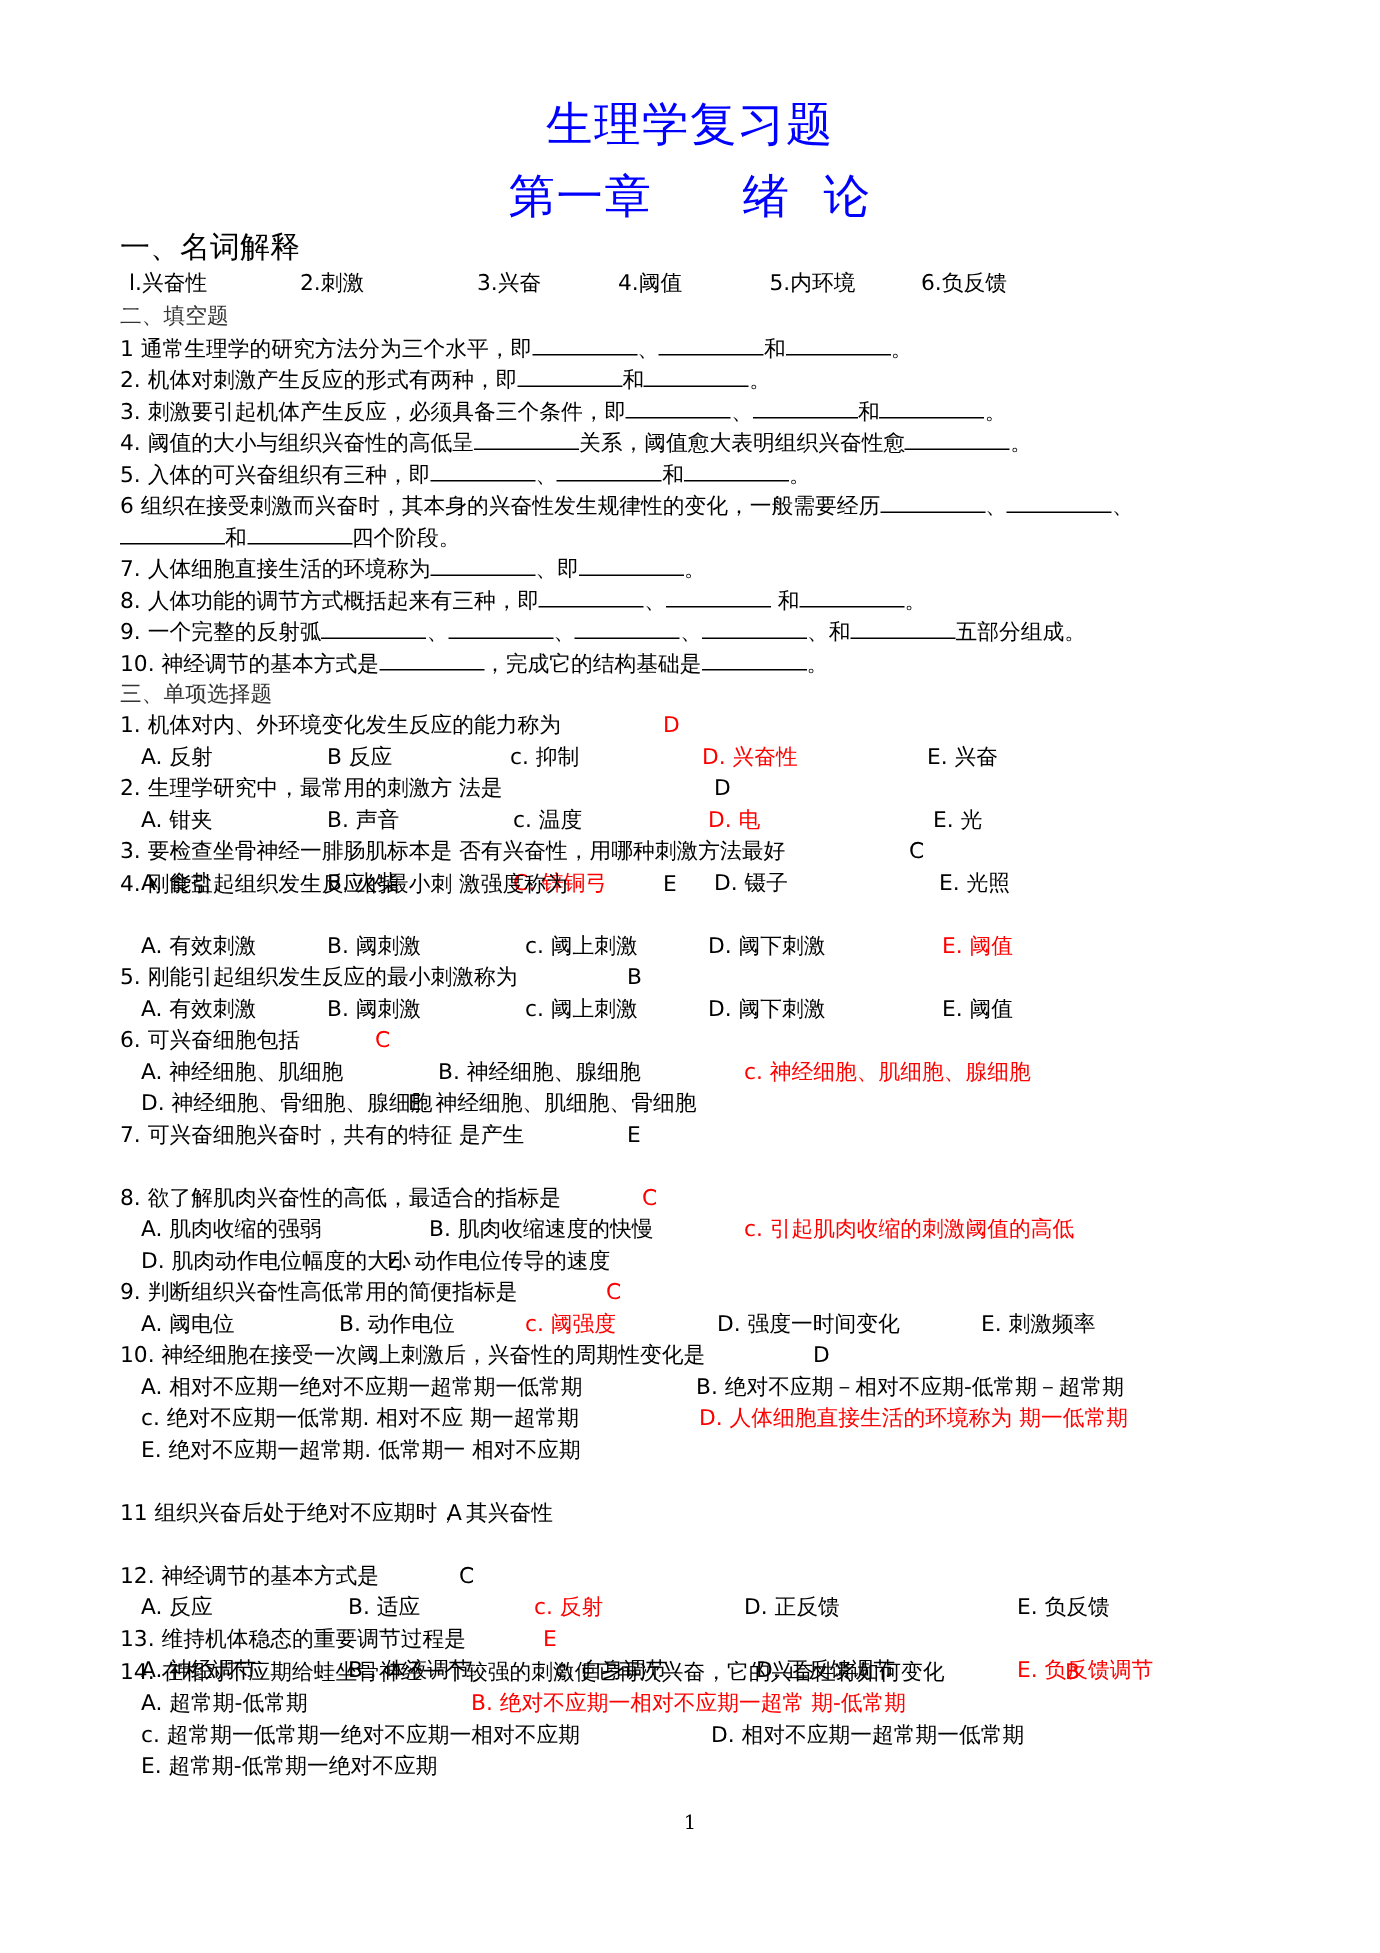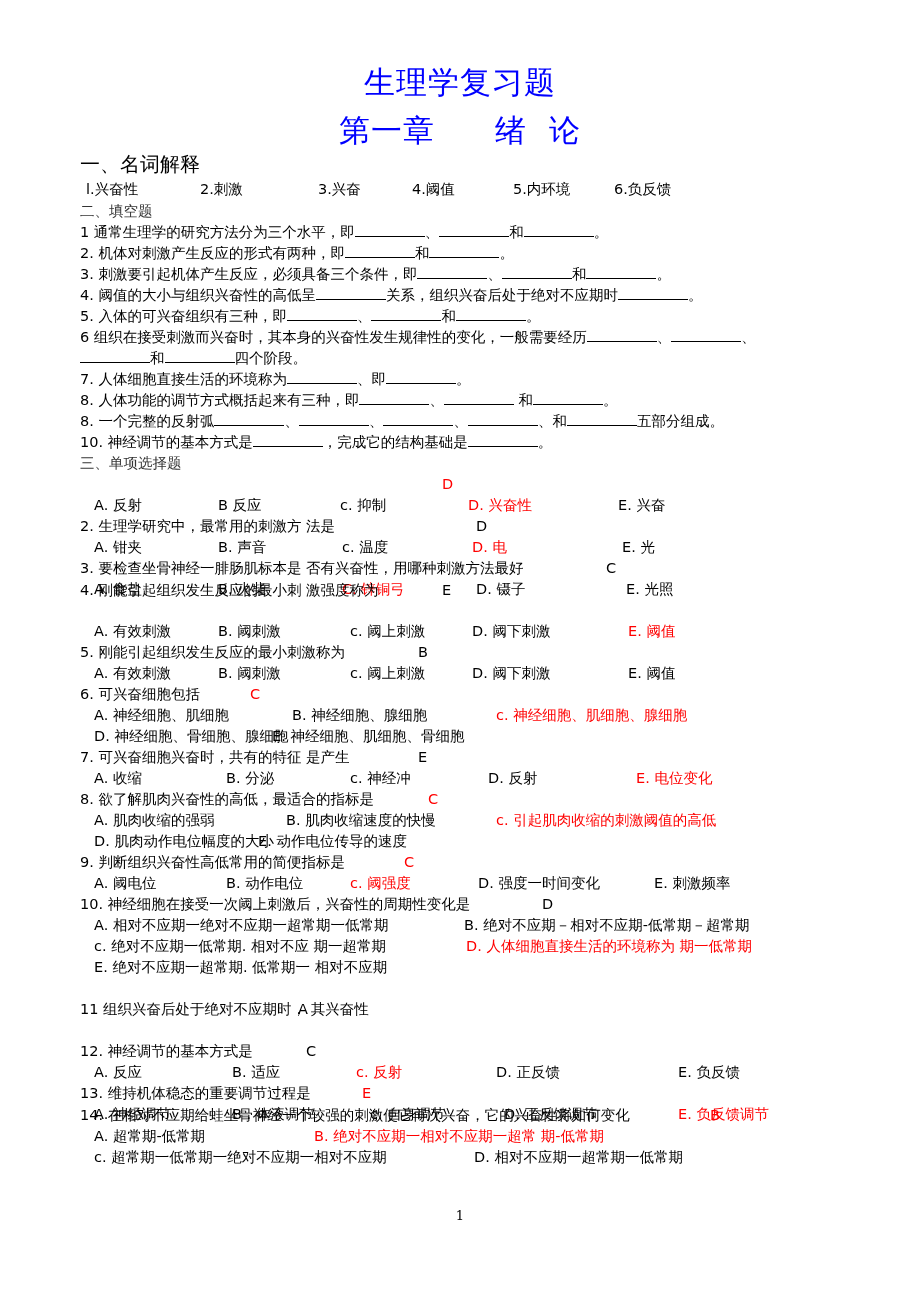--- a/index.html
+++ b/index.html
@@ -59,47 +59,48 @@
   <div class="line" style="top:222px">
     <span>1 通常生理学的研究方法分为三个水平，即</span><span class="blank b70"></span><span>、</span><span class="blank b70"></span><span>和</span><span class="blank b70"></span><span>。</span>
   </div>
   <div class="line" style="top:243px">
     <span>2. 机体对刺激产生反应的形式有两种，即</span><span class="blank b70"></span><span>和</span><span class="blank b70"></span><span>。</span>
   </div>
   <div class="line" style="top:264px">
     <span>3. 刺激要引起机体产生反应，必须具备三个条件，即</span><span class="blank b70"></span><span>、</span><span class="blank b70"></span><span>和</span><span class="blank b70"></span><span>。</span>
   </div>
   <div class="line" style="top:285px">
-    <span>4. 阈值的大小与组织兴奋性的高低呈</span><span class="blank b70"></span><span>关系，组织兴奋后处于绝对不应期时</span><span class="blank b70"></span><span>。</span>
+    <span>4. 阈值的大小与组织兴奋性的高低呈</span><span class="blank b70"></span><span>关系，阈值愈大表明组织兴奋性愈</span><span class="blank b70"></span><span>。</span>
   </div>
   <div class="line" style="top:306px">
     <span>5. 入体的可兴奋组织有三种，即</span><span class="blank b70"></span><span>、</span><span class="blank b70"></span><span>和</span><span class="blank b70"></span><span>。</span>
   </div>
   <div class="line" style="top:327px">
     <span>6 组织在接受刺激而兴奋时，其本身的兴奋性发生规律性的变化，一般需要经历</span><span class="blank b70"></span><span>、</span><span class="blank b70"></span><span>、</span>
   </div>
   <div class="line" style="top:348px">
     <span class="blank b70"></span><span>和</span><span class="blank b70"></span><span>四个阶段。</span>
   </div>
   <div class="line" style="top:369px">
     <span>7. 人体细胞直接生活的环境称为</span><span class="blank b70"></span><span>、即</span><span class="blank b70"></span><span>。</span>
   </div>
   <div class="line" style="top:390px">
     <span>8. 人体功能的调节方式概括起来有三种，即</span><span class="blank b70"></span><span>、</span><span class="blank b70"></span><span> 和</span><span class="blank b70"></span><span>。</span>
   </div>
   <div class="line" style="top:411px">
-    <span>8. 一个完整的反射弧</span><span class="blank b70"></span><span>、</span><span class="blank b70"></span><span>、</span><span class="blank b70"></span><span>、</span><span class="blank b70"></span><span>、和</span><span class="blank b70"></span><span>五部分组成。</span>
+    <span>9. 一个完整的反射弧</span><span class="blank b70"></span><span>、</span><span class="blank b70"></span><span>、</span><span class="blank b70"></span><span>、</span><span class="blank b70"></span><span>、和</span><span class="blank b70"></span><span>五部分组成。</span>
   </div>
   <div class="line" style="top:432px">
     <span>10. 神经调节的基本方式是</span><span class="blank b70"></span><span>，完成它的结构基础是</span><span class="blank b70"></span><span>。</span>
   </div>
 
   <div class="line sec-small" style="top:453px">三、单项选择题</div>
 
   <div class="row" style="top:474px">
+    <span class="ans" style="left:80px">1. 机体对内、外环境变化发生反应的能力称为</span>
     <span class="ans red" style="left:442px">D</span>
   </div>
   <div class="row" style="top:495px">
     <span class="opt" style="left:94px">A. 反射</span>
     <span class="opt" style="left:218px">B 反应</span>
     <span class="opt" style="left:340px">c. 抑制</span>
     <span class="opt red" style="left:468px">D. 兴奋性</span>
     <span class="opt" style="left:618px">E. 兴奋</span>
   </div>
 
@@ -162,27 +163,20 @@
   </div>
   <div class="row" style="top:726px">
     <span class="opt" style="left:94px">D. 神经细胞、骨细胞、腺细胞</span>
     <span class="opt" style="left:272px">E. 神经细胞、肌细胞、骨细胞</span>
   </div>
 
   <div class="row" style="top:747px">
     <span class="ans" style="left:80px">7. 可兴奋细胞兴奋时，共有的特征 是产生</span>
     <span class="ans" style="left:418px">E</span>
   </div>
-  <div class="row" style="top:768px">
-    <span class="opt" style="left:94px">A. 收缩</span>
-    <span class="opt" style="left:226px">B. 分泌</span>
-    <span class="opt" style="left:350px">c. 神经冲</span>
-    <span class="opt" style="left:488px">D. 反射</span>
-    <span class="opt red" style="left:636px">E. 电位变化</span>
-  </div>
 
   <div class="row" style="top:789px">
     <span class="ans" style="left:80px">8. 欲了解肌肉兴奋性的高低，最适合的指标是</span>
     <span class="ans red" style="left:428px">C</span>
   </div>
   <div class="row" style="top:810px">
     <span class="opt" style="left:94px">A. 肌肉收缩的强弱</span>
     <span class="opt" style="left:286px">B. 肌肉收缩速度的快慢</span>
     <span class="opt red" style="left:496px">c. 引起肌肉收缩的刺激阈值的高低</span>
   </div>
@@ -253,15 +247,18 @@
     <span class="ans red" style="left:710px">B</span>
   </div>
   <div class="row" style="top:1126px">
     <span class="opt" style="left:94px">A. 超常期-低常期</span>
     <span class="opt red" style="left:314px">B. 绝对不应期一相对不应期一超常 期-低常期</span>
   </div>
   <div class="row" style="top:1147px">
     <span class="opt" style="left:94px">c. 超常期一低常期一绝对不应期一相对不应期</span>
     <span class="opt" style="left:474px">D. 相对不应期一超常期一低常期</span>
   </div>
+  <div class="row" style="top:1168px">
+    <span class="opt" style="left:94px">E. 超常期-低常期一绝对不应期</span>
+  </div>
 
   <div class="pagenum">1</div>
 </div>
 
 </body></html>

